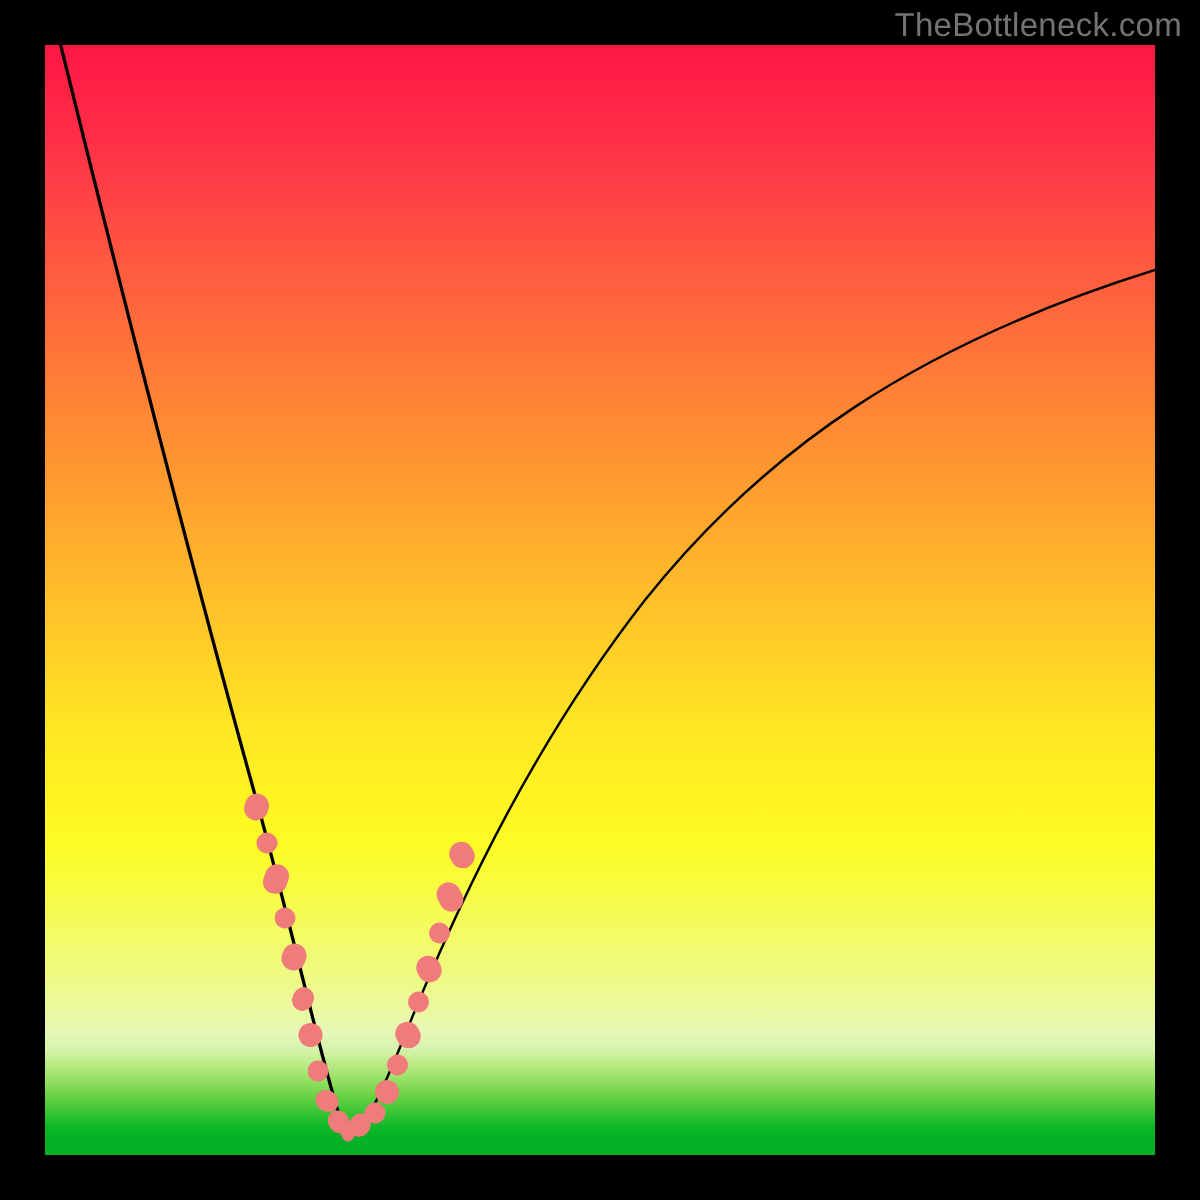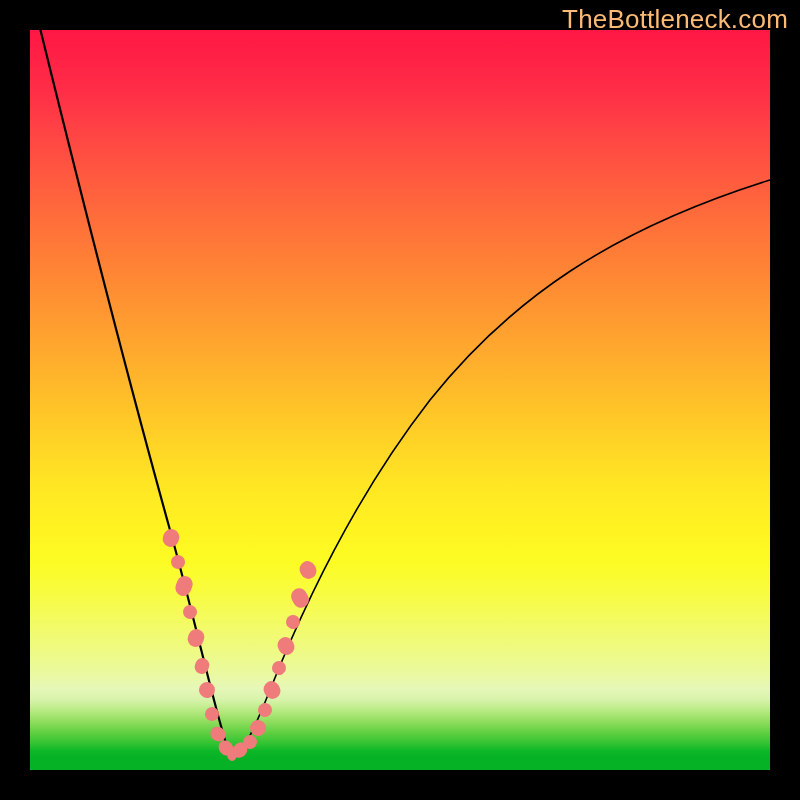--- a/index.html
+++ b/index.html
@@ -50,22 +50,22 @@
       #2fc231 96.5%,
       #0bb727 97.5%,
       #06b225 98.5%,
       #06b225 100%
     );
   }
   .watermark {
     position: absolute;
     top: 4px;
     right: 12px;
-    color: #fdba74;
-    font-size: 26px;
+    color: #737373;
+    font-size: 22px;
     font-weight: 500;
     letter-spacing: 0.2px;
     user-select: none;
     pointer-events: none;
   }
   svg.curve-layer {
     position: absolute;
     left: 0;
     top: 0;
     width: 740px;

